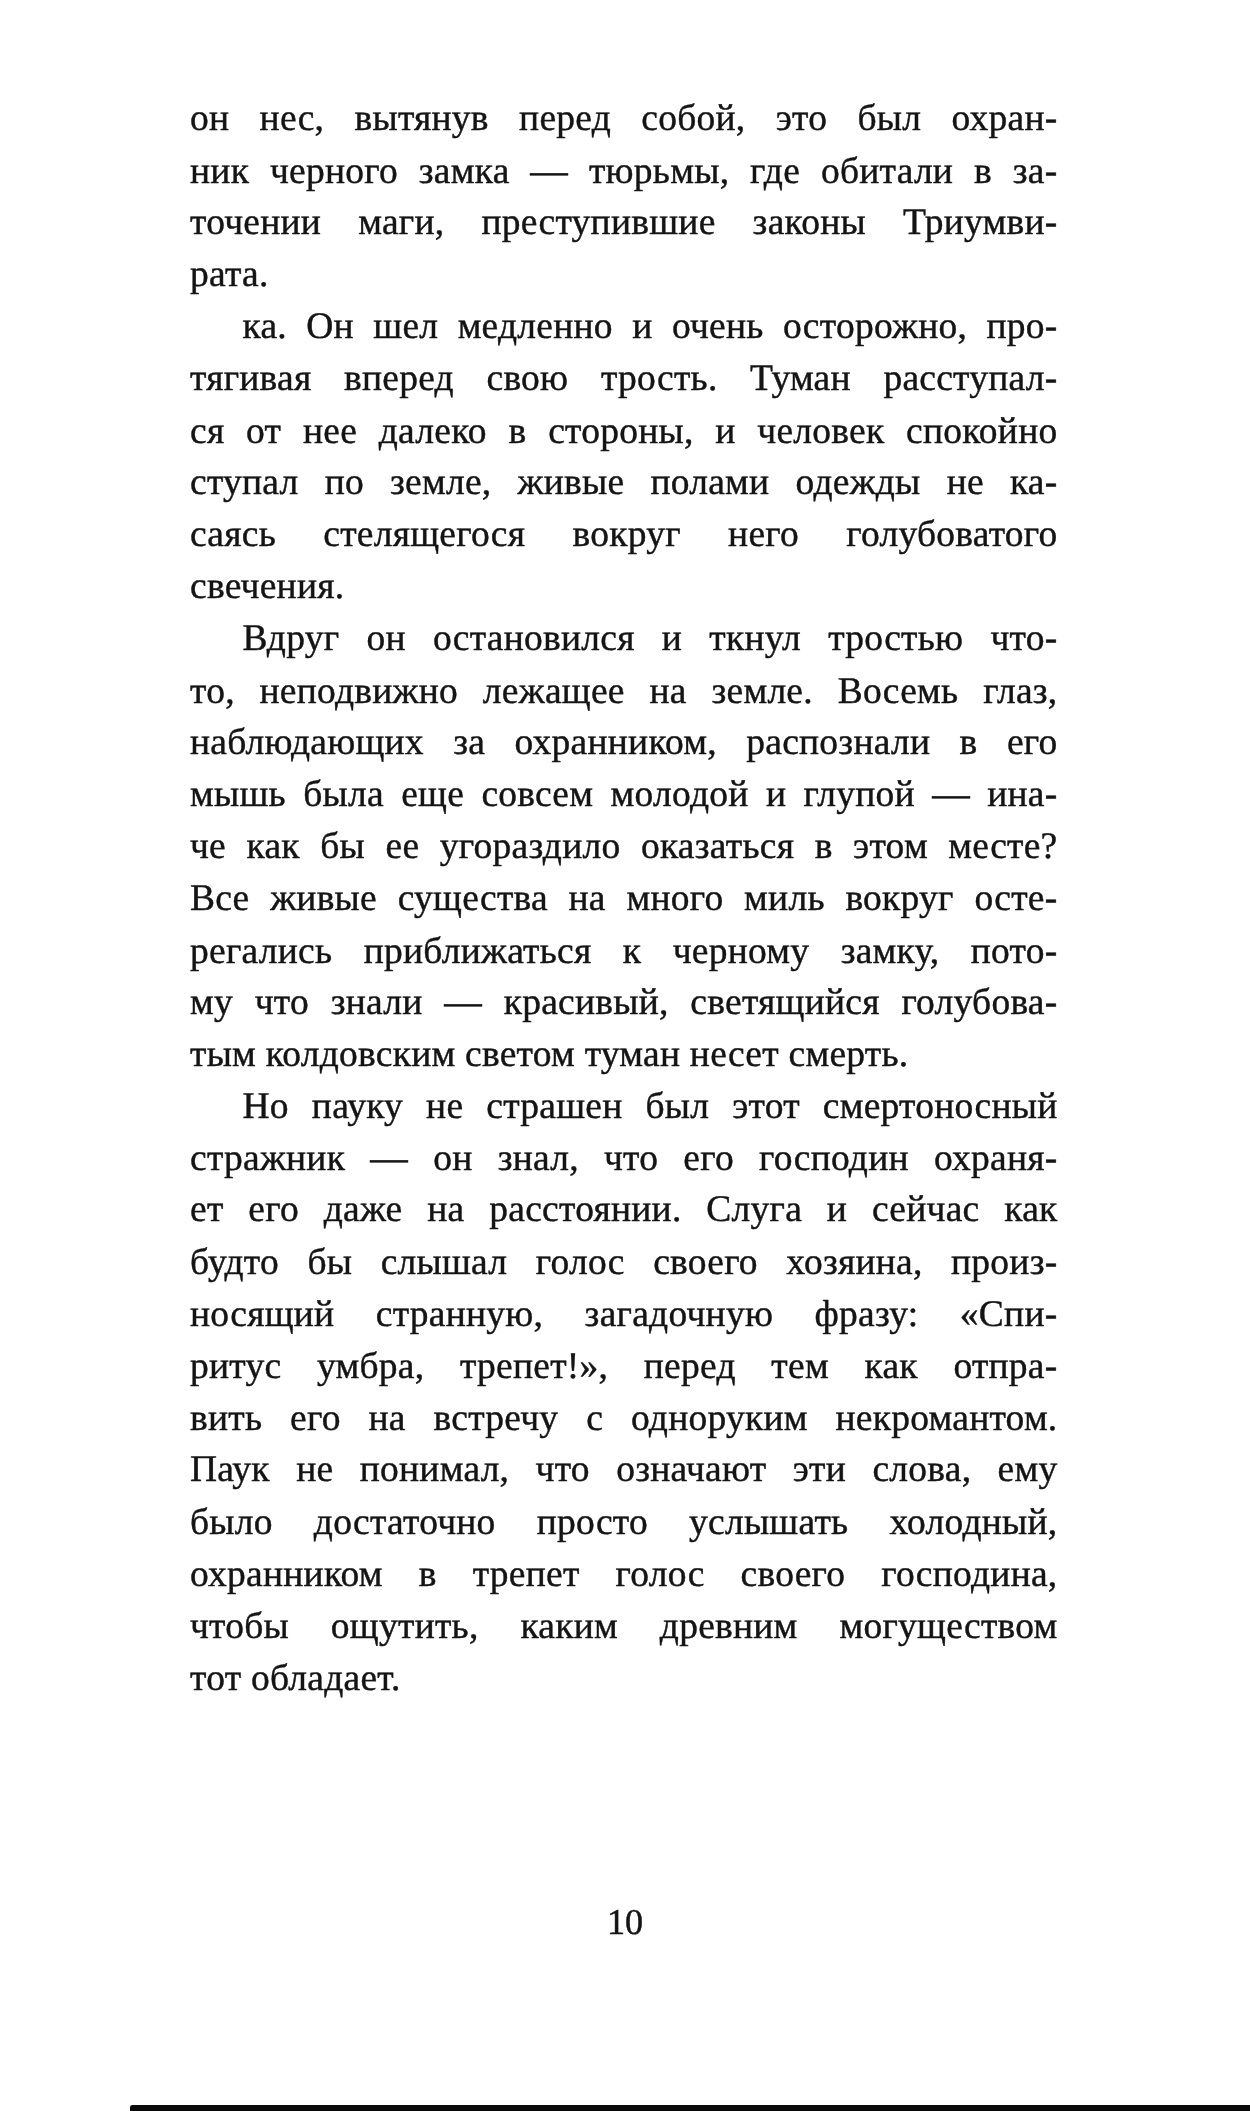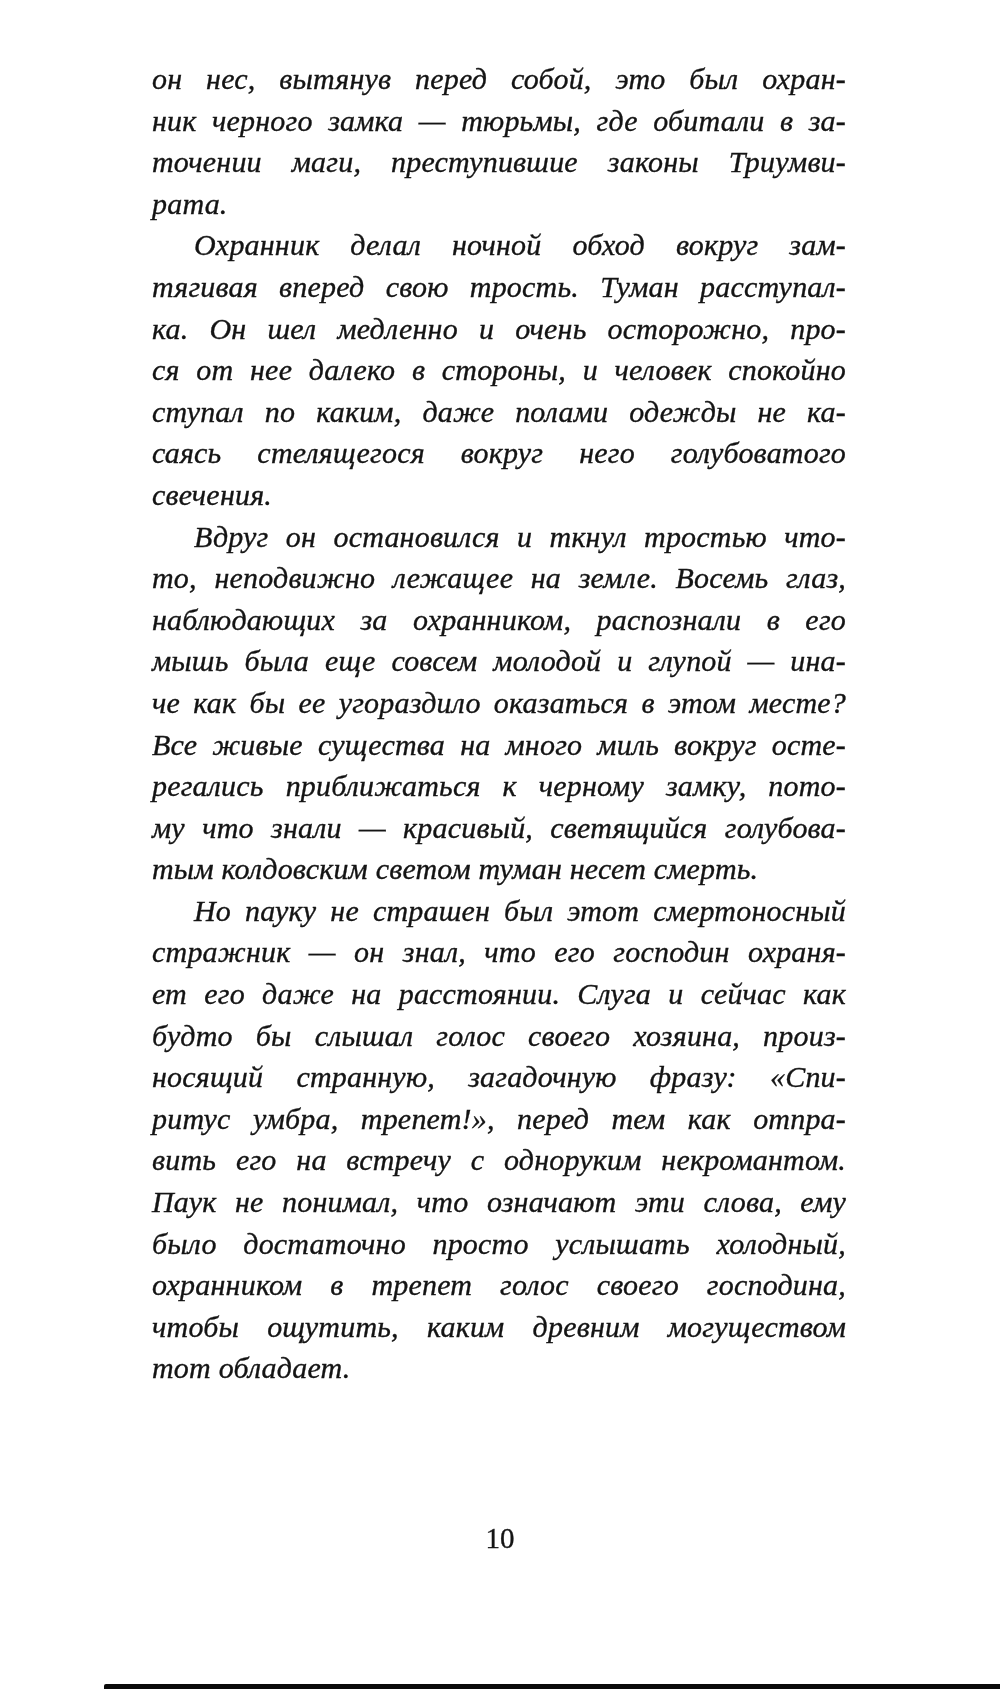--- a/index.html
+++ b/index.html
@@ -15,23 +15,22 @@
     font-family: "Liberation Serif", "DejaVu Serif", serif;
     overflow: hidden;
   }
   .page {
     position: absolute;
     inset: 0;
   }
   .text-block {
     position: absolute;
     left: 152px;
-    top: 58px;
+    top: 74px;
     width: 694px;
-    font-style: italic;
   }
   .par {
     margin: 0;
     padding: 0;
   }
   .line {
     font-size: 30px;
     line-height: 41.6px;
     letter-spacing: 0.2px;
     text-align: justify;
@@ -70,25 +69,24 @@
 
 <div class="page">
   <div class="text-block" id="text-block">
       <div class="par">
         <div class="line">он нес, вытянув перед собой, это был охран-</div>
         <div class="line">ник черного замка — тюрьмы, где обитали в за-</div>
         <div class="line">точении маги, преступившие законы Триумви-</div>
         <div class="line last">рата.</div>
       </div>
       <div class="par indent">
-        <div class="line">Охранник делал ночной обход вокруг зам-</div>
+        <div class="line">ка. Он шел медленно и очень осторожно, про-</div>
         <div class="line">тягивая вперед свою трость. Туман расступал-</div>
-        <div class="line">ка. Он шел медленно и очень осторожно, про-</div>
         <div class="line">ся от нее далеко в стороны, и человек спокойно</div>
-        <div class="line">ступал по каким, даже полами одежды не ка-</div>
+        <div class="line">ступал по земле, живые полами одежды не ка-</div>
         <div class="line">саясь стелящегося вокруг него голубоватого</div>
         <div class="line last">свечения.</div>
       </div>
       <div class="par indent">
         <div class="line">Вдруг он остановился и ткнул тростью что-</div>
         <div class="line">то, неподвижно лежащее на земле. Восемь глаз,</div>
         <div class="line">наблюдающих за охранником, распознали в его</div>
         <div class="line">мышь была еще совсем молодой и глупой — ина-</div>
         <div class="line">че как бы ее угораздило оказаться в этом месте?</div>
         <div class="line">Все живые существа на много миль вокруг осте-</div>

